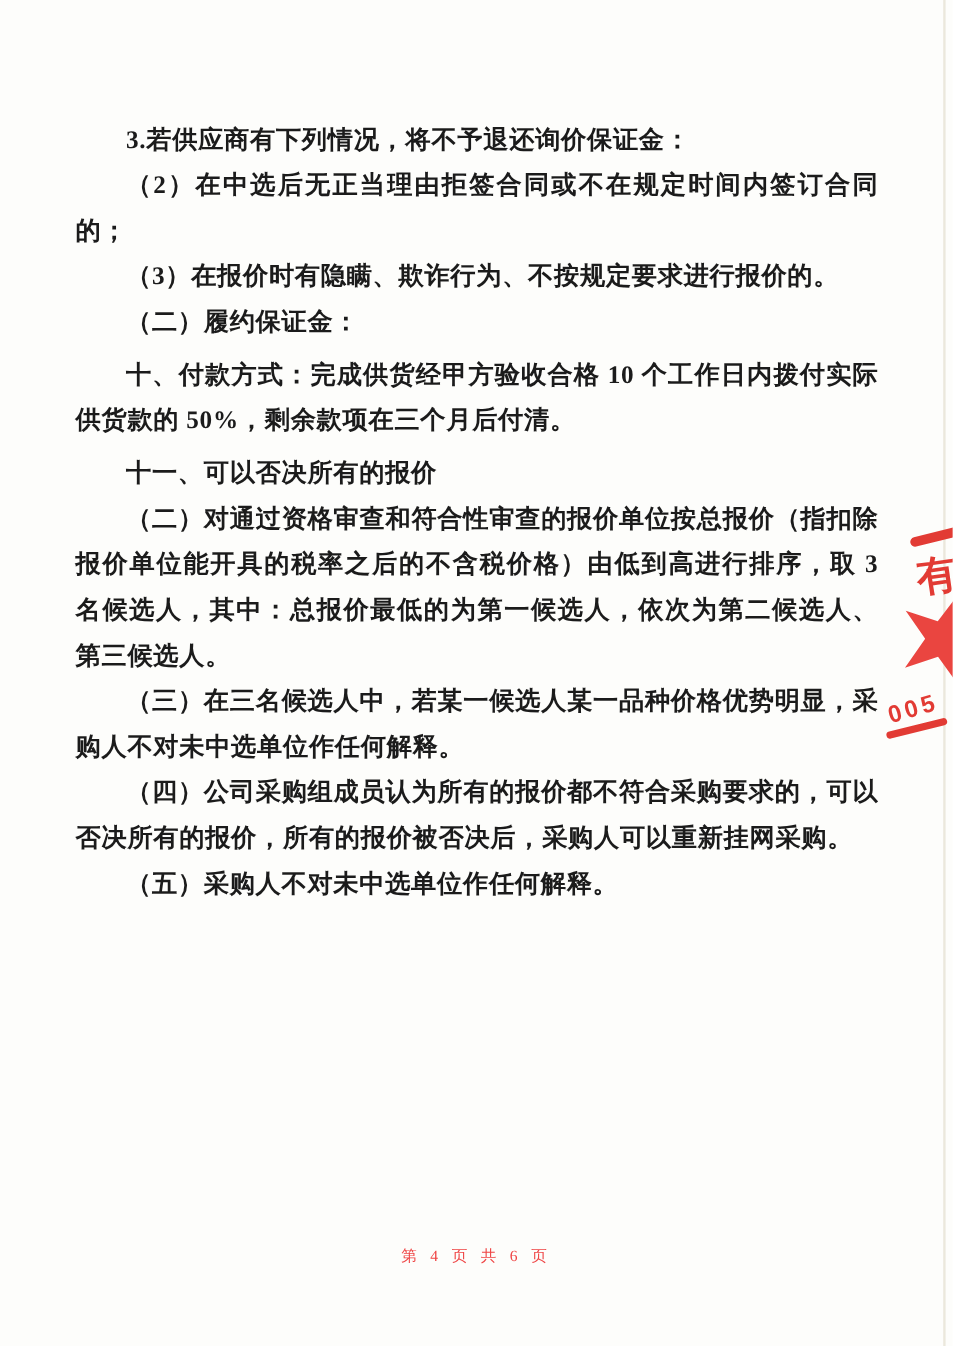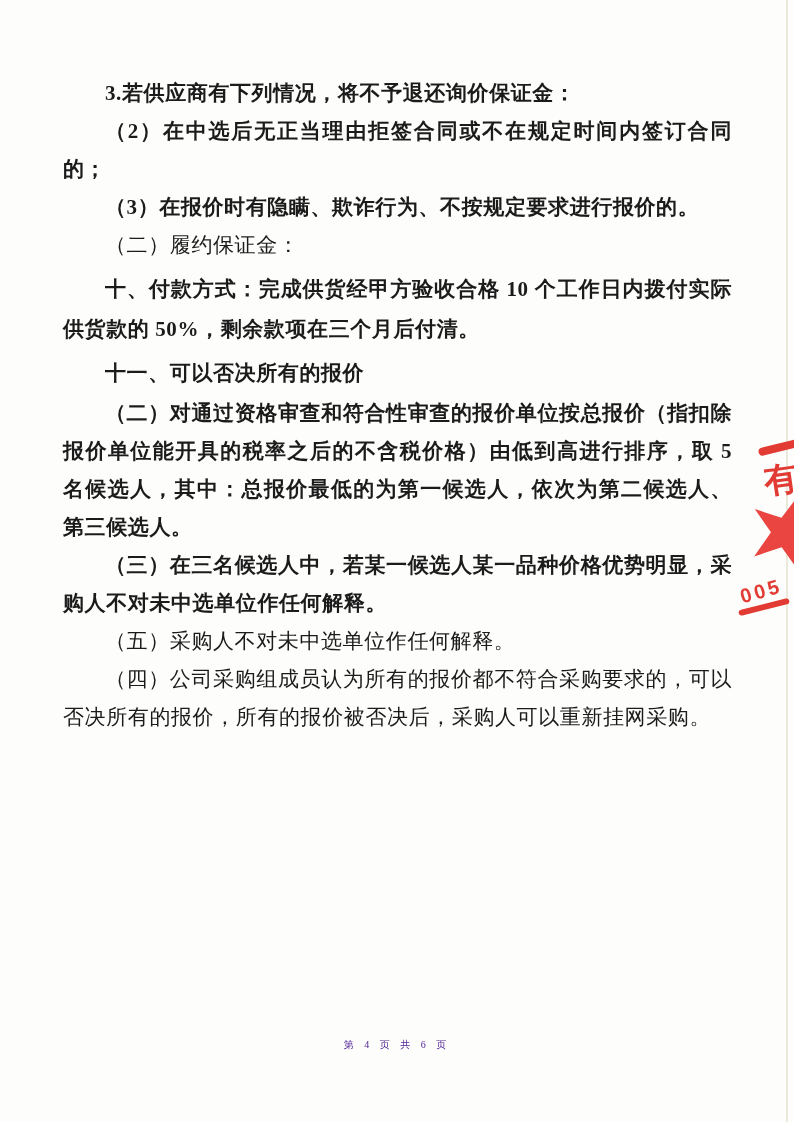--- a/index.html
+++ b/index.html
@@ -8,44 +8,44 @@
     width: 794px;
     height: 1122px;
     background: #fdfdfb;
     overflow: hidden;
     font-family: "Liberation Serif", serif;
     color: #1b1b1b;
   }
   .doc-body {
     position: absolute;
     left: 63px;
-    top: 74px;
+    top: 97px;
     width: 669px;
     font-size: 21px;
     line-height: 38px;
     text-align: justify;
   }
   .doc-body p {
     margin: 0;
     text-indent: 42px;
     letter-spacing: 0.6px;
   }
   .doc-body p.space-before { margin-top: 6px; }
-  .run-song   { font-weight: normal; }
+  .run-song   { font-weight: bold; }
   .run-song-b { font-weight: bold; }
-  .run-hei-b  { font-family: Liberation Mono, monospace; font-weight: bold; }
+  .run-hei-b  { font-family: Liberation Serif, serif; font-weight: bold; }
   .page-footer {
     position: absolute;
     left: 0;
     width: 100%;
     top: 1038px;
     text-align: center;
-    font-size: 10px;
+    font-size: 13px;
     letter-spacing: 4px;
-    color: #4c1d95;
+    color: #ef4444;
   }
   .edge-line {
     position: absolute;
     top: 0;
     left: 786px;
     width: 2px;
     height: 1122px;
     background: #ecead e0;
     background: #ebe8dc;
   }
@@ -93,24 +93,24 @@
 
 <div class="page">
 
   <div class="doc-body" id="doc-body">
       <p><span class="run-song-b">3.若供应商有下列情况，将不予退还询价保证金：</span></p>
       <p><span class="run-song-b">（2）在中选后无正当理由拒签合同或不在规定时间内签订合同的；</span></p>
       <p><span class="run-song-b">（3）在报价时有隐瞒、欺诈行为、不按规定要求进行报价的。</span></p>
       <p><span class="run-song">（二）履约保证金：</span></p>
       <p class="space-before"><span class="run-hei-b">十、付款方式：</span><span class="run-song-b">完成供货经甲方验收合格 10 个工作日内拨付实际供货款的 50%，剩余款项在三个月后付清。</span></p>
       <p class="space-before"><span class="run-hei-b">十一、可以否决所有的报价</span></p>
-      <p><span class="run-song-b">（二）对通过资格审查和符合性审查的报价单位按总报价（指扣除报价单位能开具的税率之后的不含税价格）由低到高进行排序，取 5 名候选人，其中：总报价最低的为第一候选人，依次为第二候选人、第三候选人。</span></p>
+      <p><span class="run-song-b">（二）对通过资格审查和符合性审查的报价单位按总报价（指扣除报价单位能开具的税率之后的不含税价格）由低到高进行排序，取 3 名候选人，其中：总报价最低的为第一候选人，依次为第二候选人、第三候选人。</span></p>
       <p><span class="run-song-b">（三）在三名候选人中，若某一候选人某一品种价格优势明显，采购人不对未中选单位作任何解释。</span></p>
+      <p><span class="run-song">（四）公司采购组成员认为所有的报价都不符合采购要求的，可以否决所有的报价，所有的报价被否决后，采购人可以重新挂网采购。</span></p>
       <p><span class="run-song">（五）采购人不对未中选单位作任何解释。</span></p>
-      <p><span class="run-song">（四）公司采购组成员认为所有的报价都不符合采购要求的，可以否决所有的报价，所有的报价被否决后，采购人可以重新挂网采购。</span></p>
     </div>
 
   <div class="edge-line"></div>
 
   <div>
     <div class="seal-stroke-top" style="background: rgb(226, 59, 52);"></div>
     <div class="seal-char" style="color: rgb(226, 59, 52);">有</div>
     <svg class="seal-star" viewBox="0 0 100 100">
       <polygon id="seal-star-poly" points="50,2 62,36 98,36 69,58 80,94 50,72 20,94 31,58 2,36 38,36" fill="#ea4540"></polygon>
     </svg>

